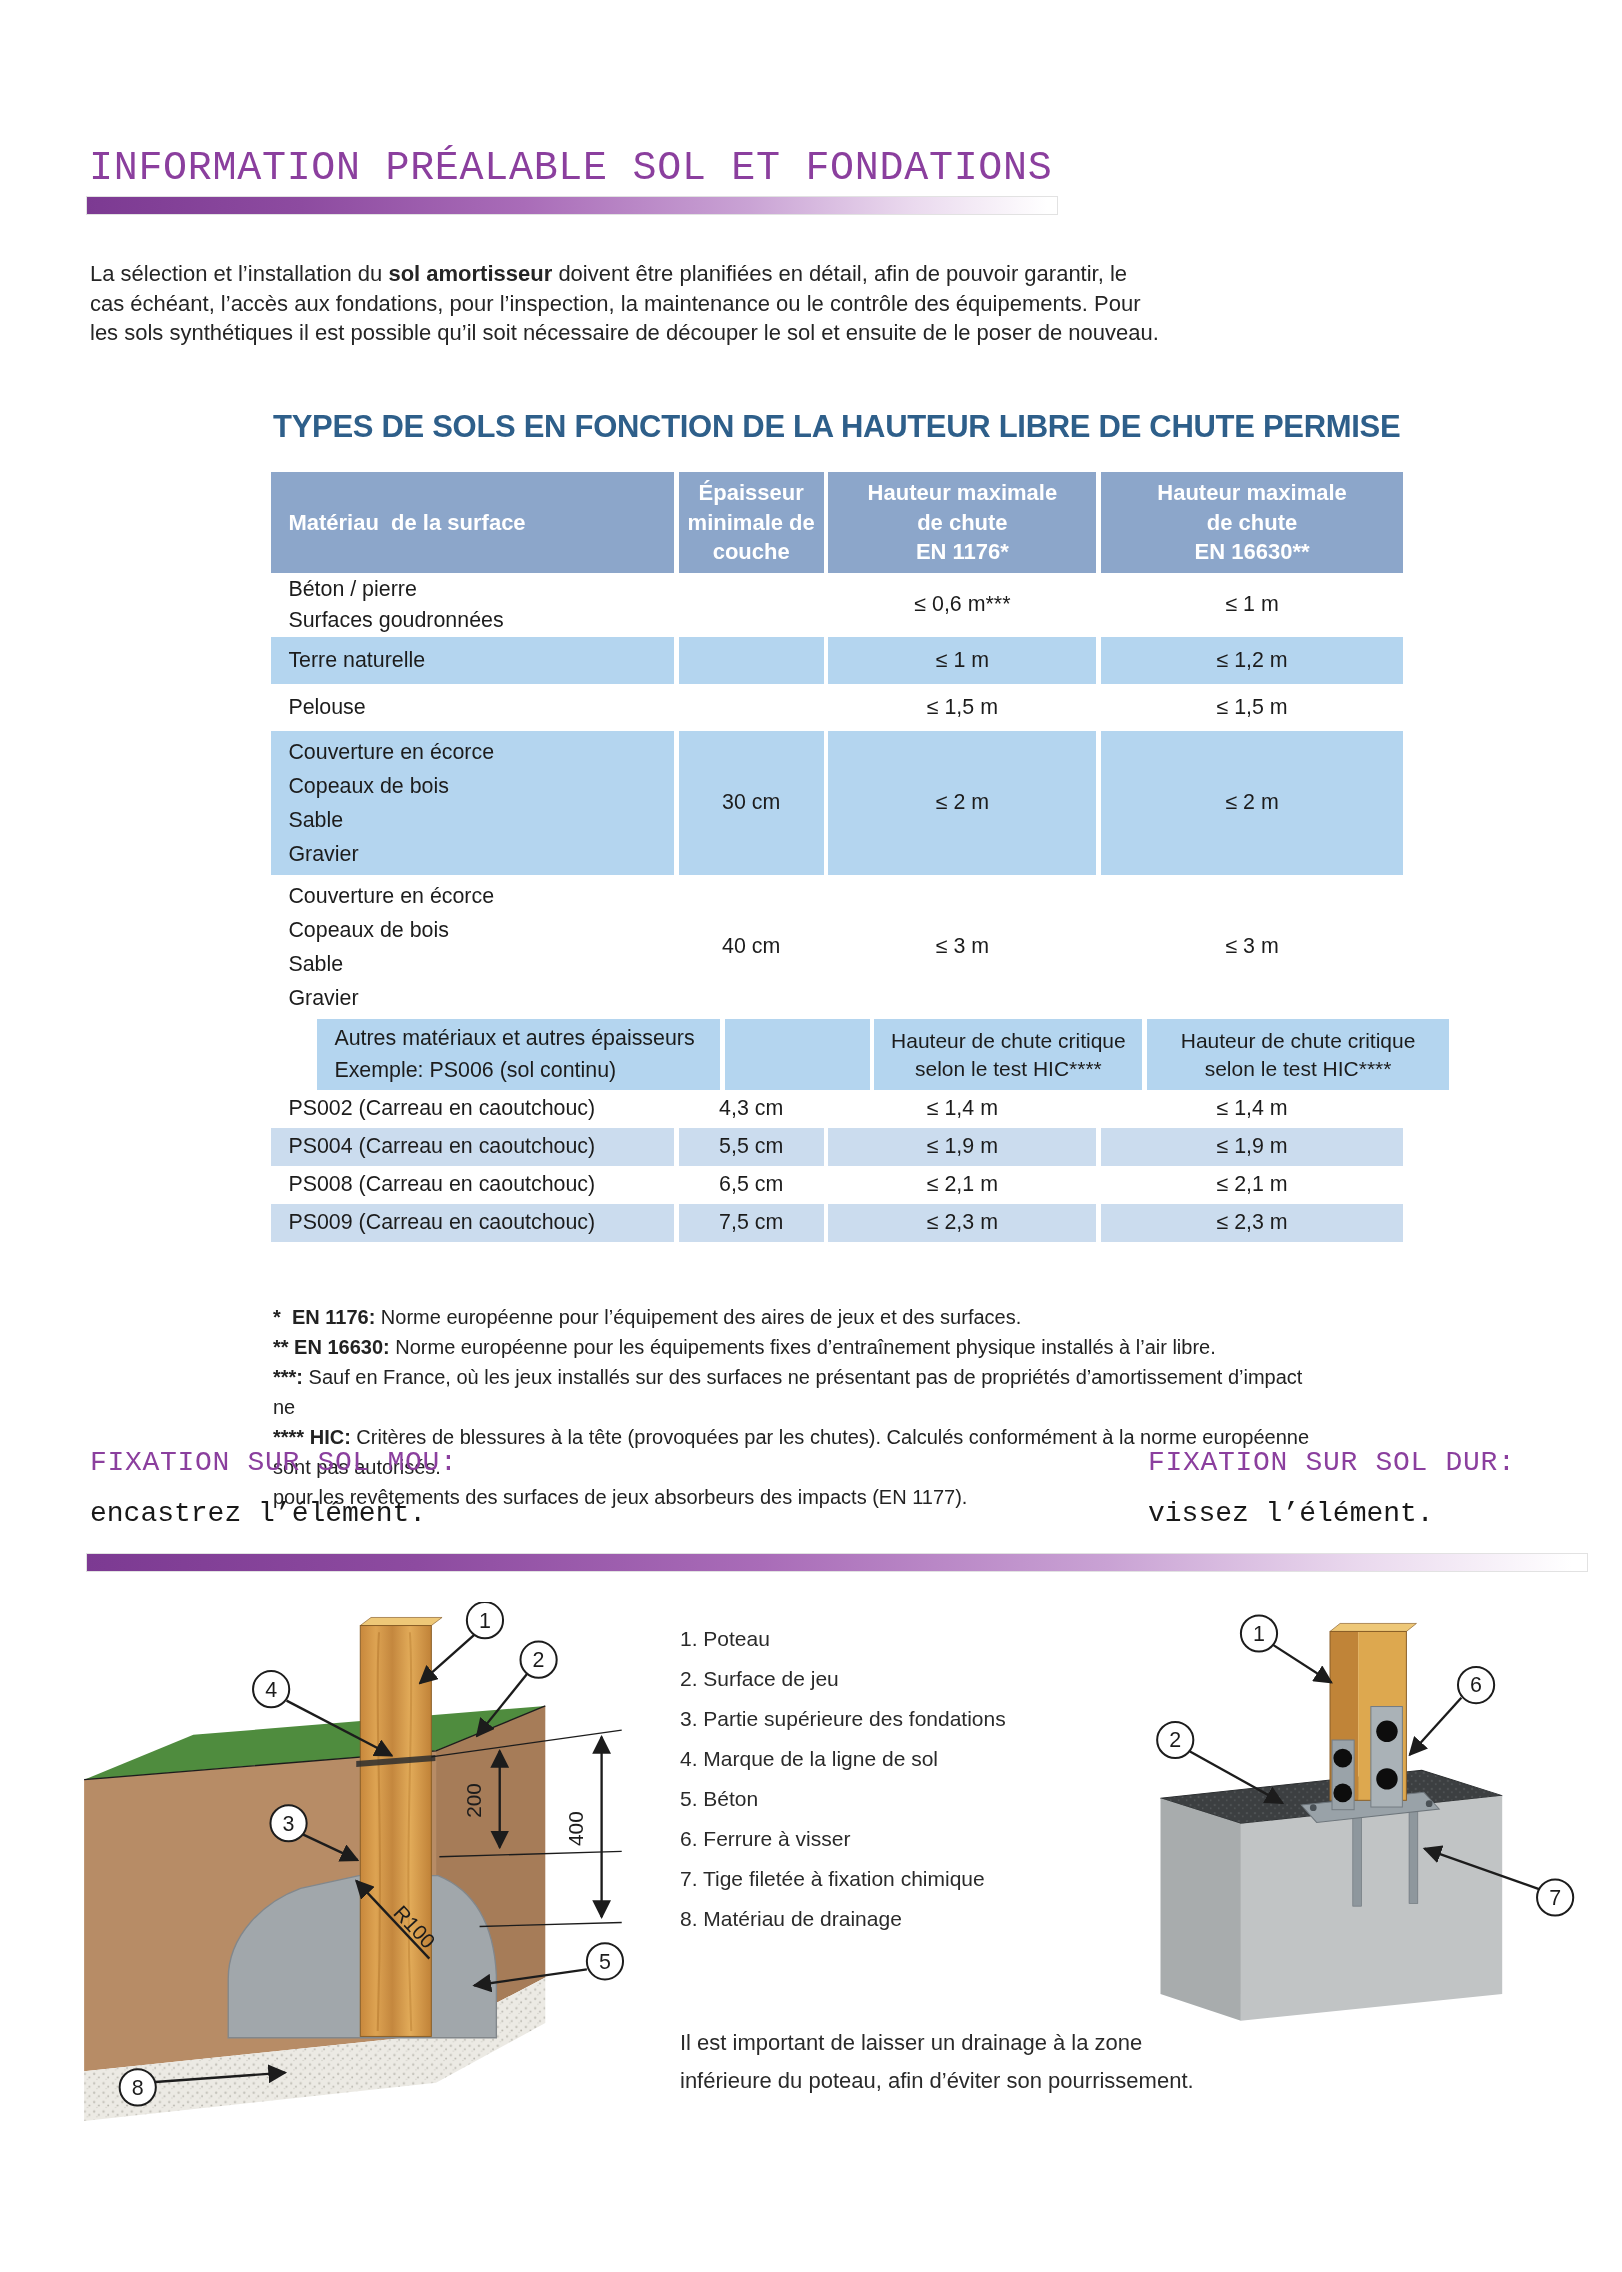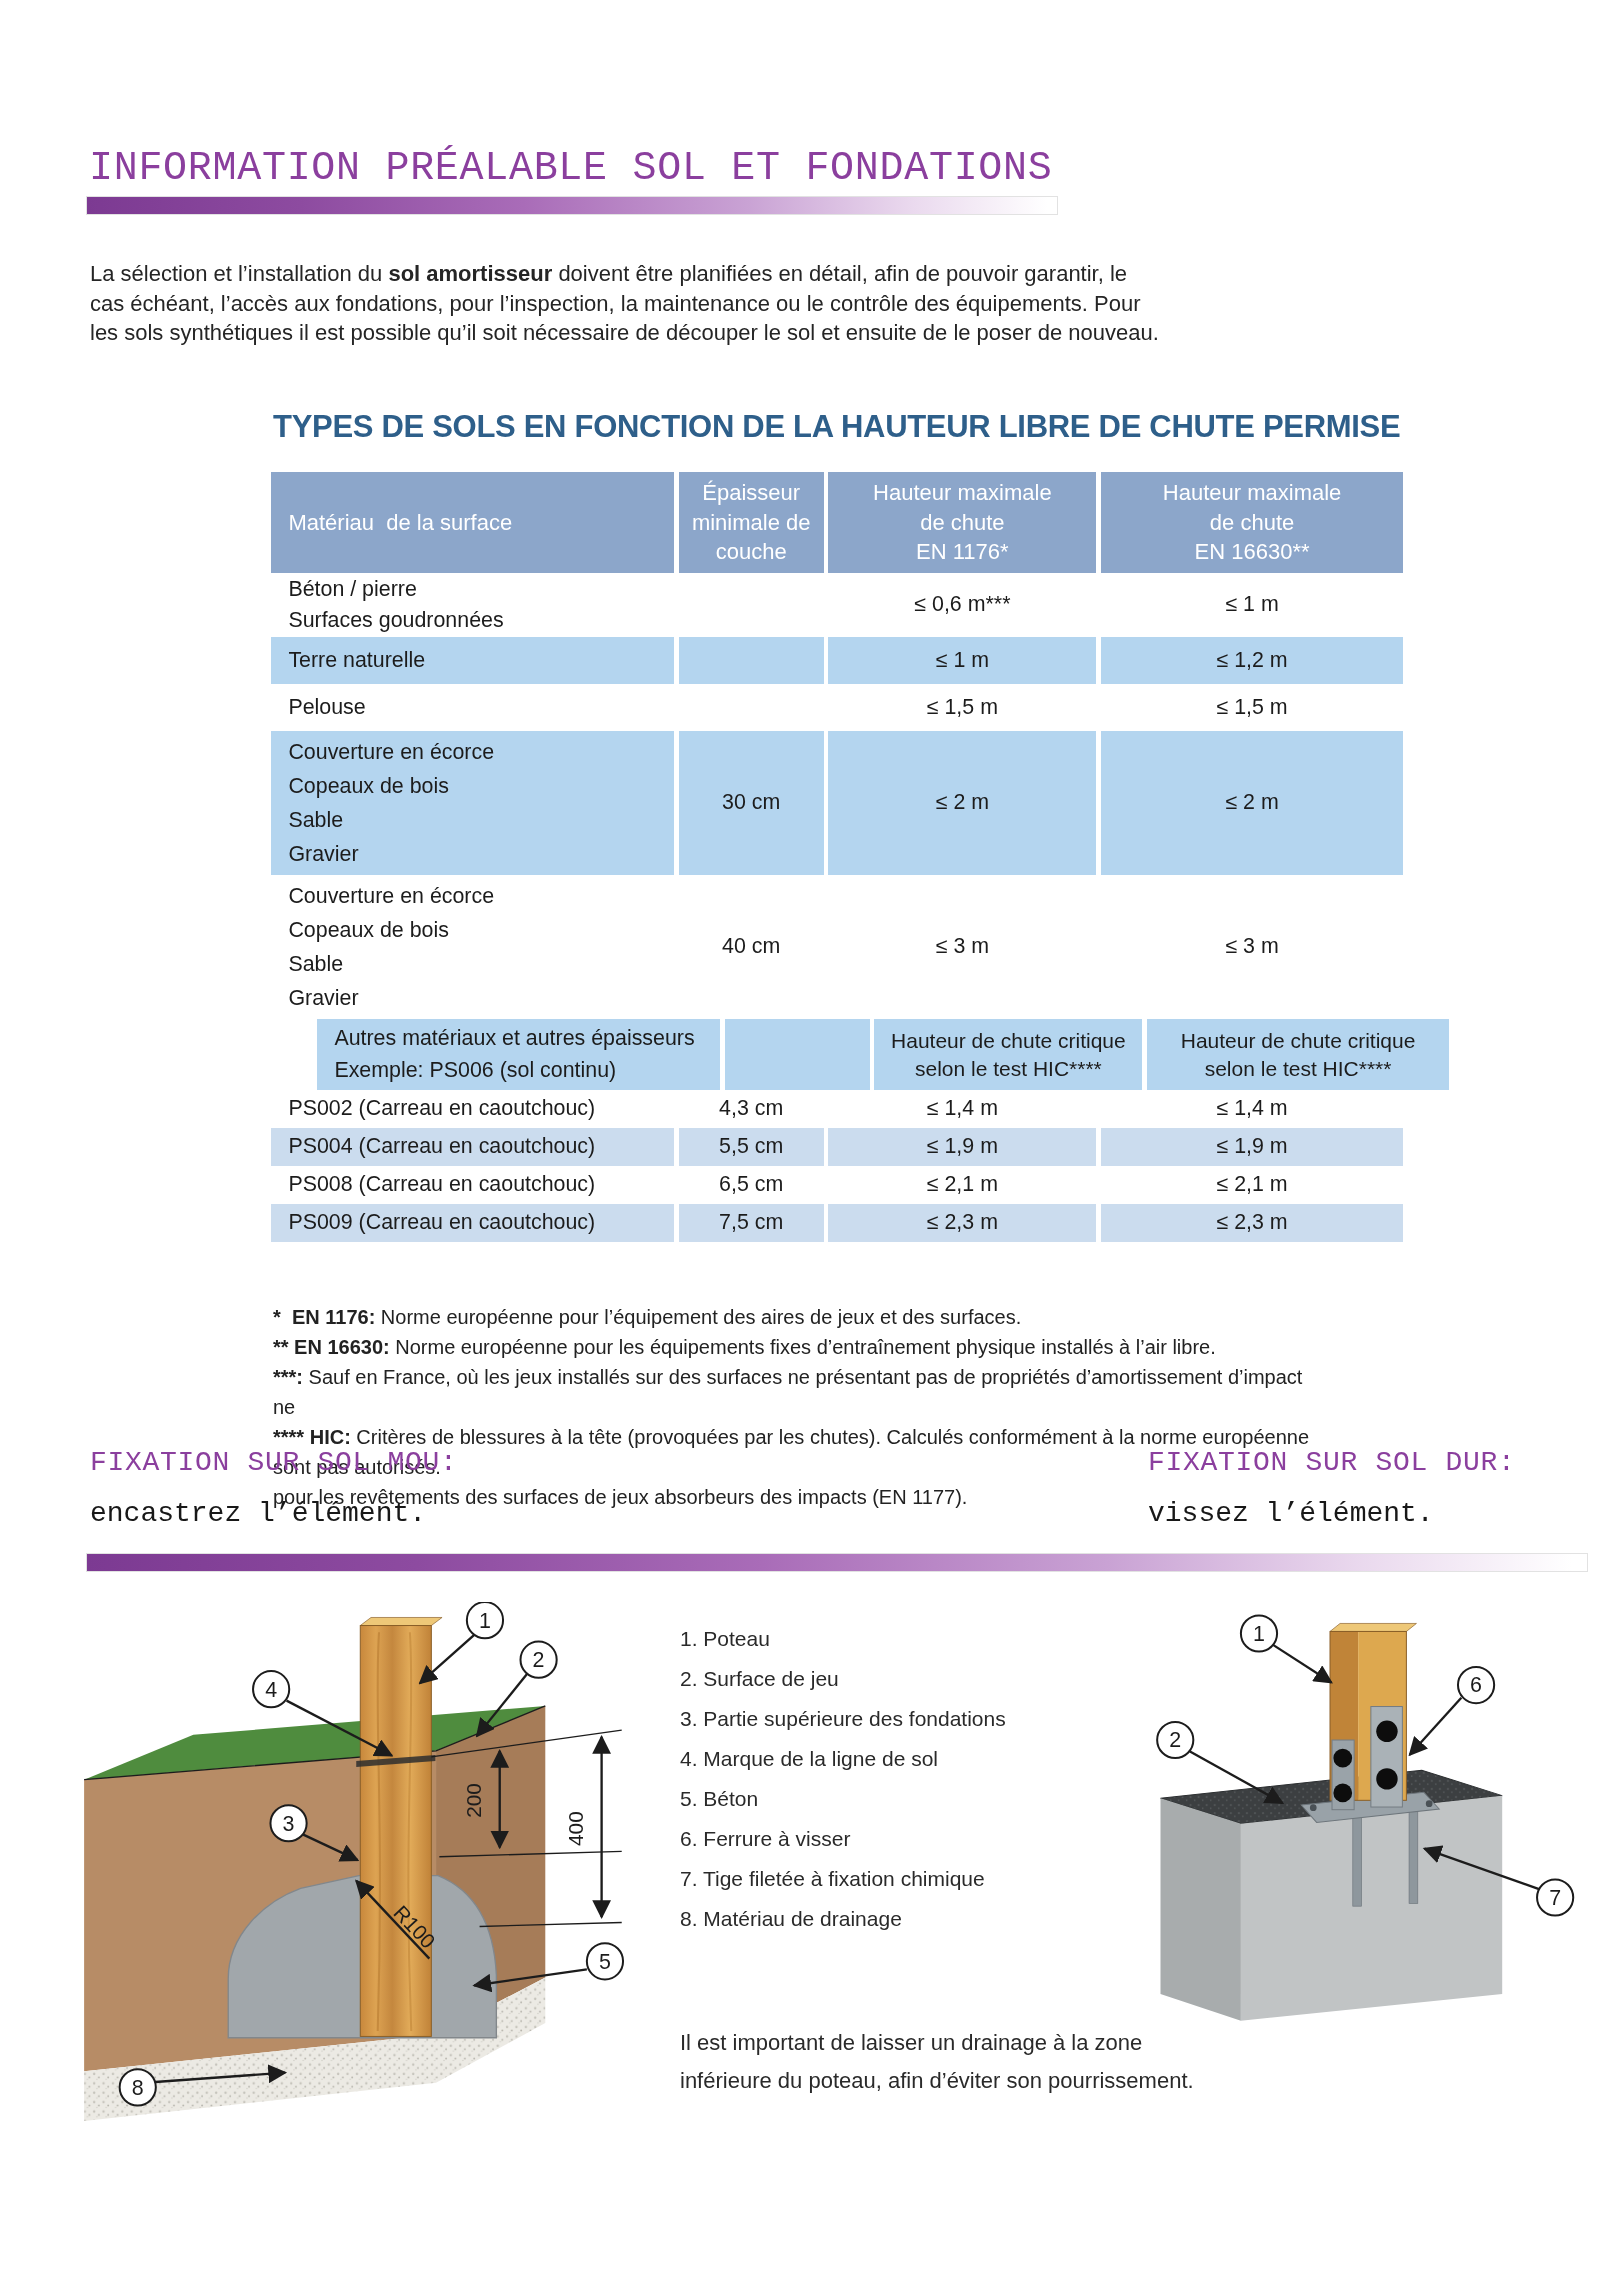--- a/index.html
+++ b/index.html
@@ -23,21 +23,21 @@
   
   .table-title{position:absolute;left:273px;top:409px;margin:0;
                font-size:31px;font-weight:bold;letter-spacing:-0.3px;color:#2e5f8a;white-space:nowrap;}
   .soil-table{position:absolute;left:271px;top:472px;width:1133px;}
   .trow{display:grid;grid-template-columns:403px 145px 268px 302px;column-gap:4.7px;}
   .cell{display:flex;align-items:center;font-size:21.4px;color:#1c1c1c;white-space:pre-wrap;}
   .cell.c1{justify-content:flex-start;text-align:left;padding-left:17.4px;line-height:1.45;}
   .cell.c2,.cell.c3,.cell.c4{justify-content:center;text-align:center;line-height:1.3;}
   .h-150{height:101px;} .h-96{height:64px;} .h-70{height:47px;} .h-215{height:144px;}
   .h-106{height:71px;padding-left:46px;} .h-56{height:38px;}
-  .r-head .cell{background:#8ca6ca;color:#ffffff;font-weight:normal;font-size:22px;line-height:29.5px;}
+  .r-head .cell{background:#8ca6ca;color:#ffffff;font-weight:bold;font-size:22px;line-height:29.5px;}
   .r-white .cell{background:#ffffff;}
   .r-blue .cell{background:#b4d5ef;}
   .r-ps .cell{background:#cbdcee;}
   .tall1 .cell.c1{line-height:34px;}
   .crit{font-size:21px;line-height:28px;}
 
   
   .footnotes{position:absolute;left:273px;top:1302px;width:1045px;
              font-size:20px;line-height:30px;color:#222;}
   .fn-line{white-space:pre-wrap;}

